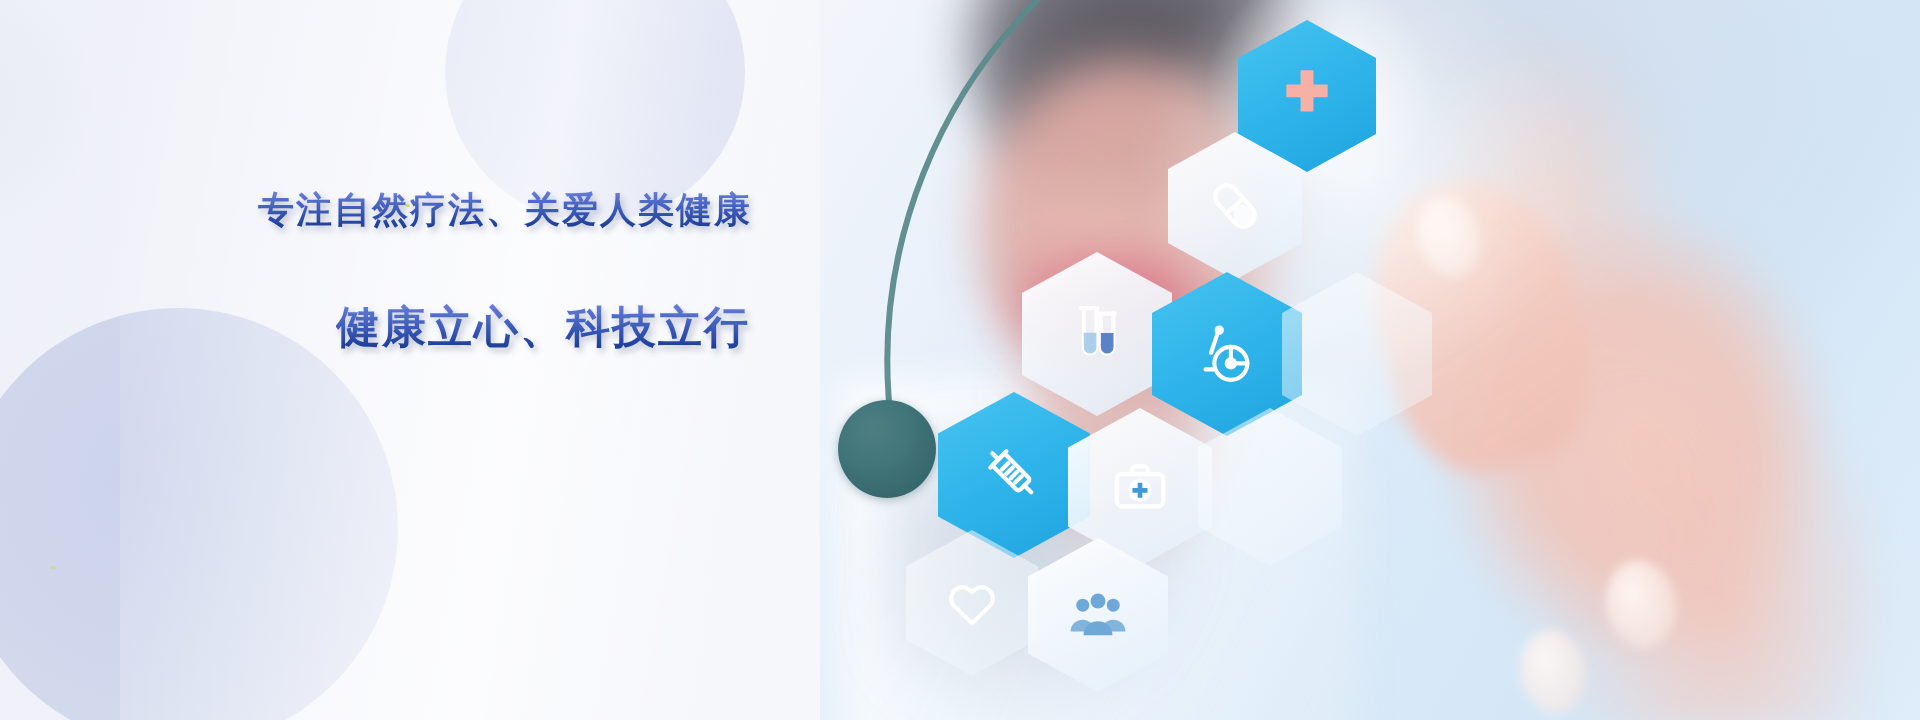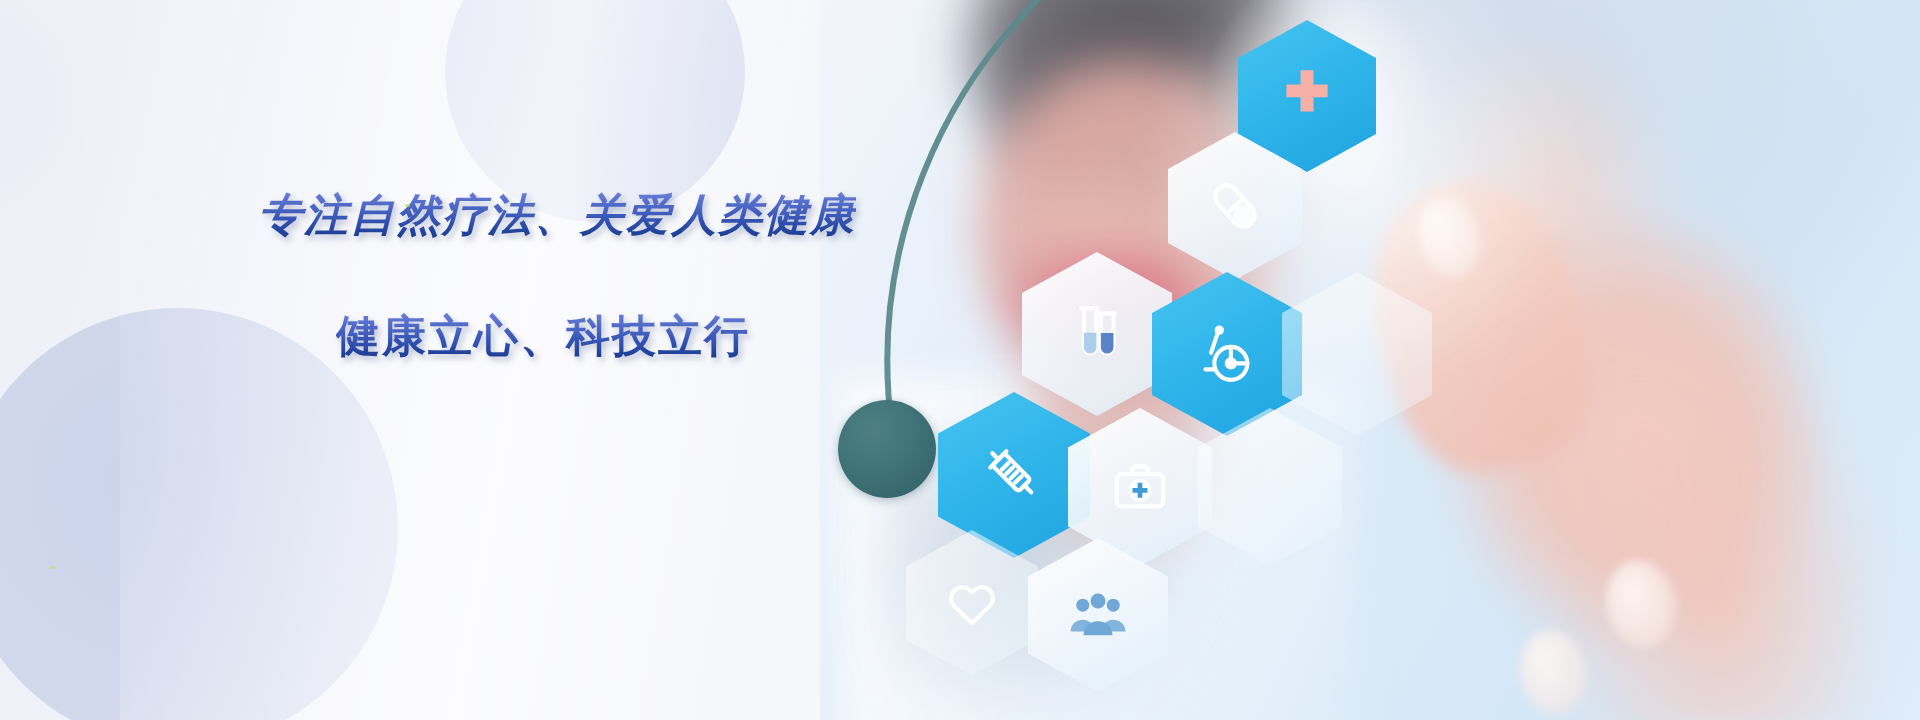--- a/index.html
+++ b/index.html
@@ -153,22 +153,22 @@
     position:absolute;
     font-family:"DejaVu Sans","Liberation Sans",sans-serif;
     font-weight:700;
     letter-spacing:2px;
     white-space:nowrap;
     background:linear-gradient(180deg,#7d8fdc 0%,#5a73cf 22%,#3a58b8 52%,#21439c 78%,#17357f 100%);
     -webkit-background-clip:text;background-clip:text;
     color:transparent;-webkit-text-fill-color:transparent;
     filter:drop-shadow(3px 4px 3px rgba(120,130,165,.45));
   }
-  #headline-1{left:258px;top:186px;font-size:44px;font-style:italic;}
-  #headline-2{left:336px;top:298px;font-size:44px;margin-top:9px;}
+  #headline-1{left:258px;top:186px;font-size:36px;}
+  #headline-2{left:336px;top:298px;font-size:44px;}
 
   
   .speck{position:absolute;border-radius:50%;}
   #speck-1{left:405px;top:204px;width:5px;height:3px;background:#b9e04a;opacity:.85;}
   #speck-2{left:50px;top:566px;width:6px;height:3px;background:#c2e25c;opacity:.6;}
 </style>
 </head>
 <body>
 
 <div id="banner">

